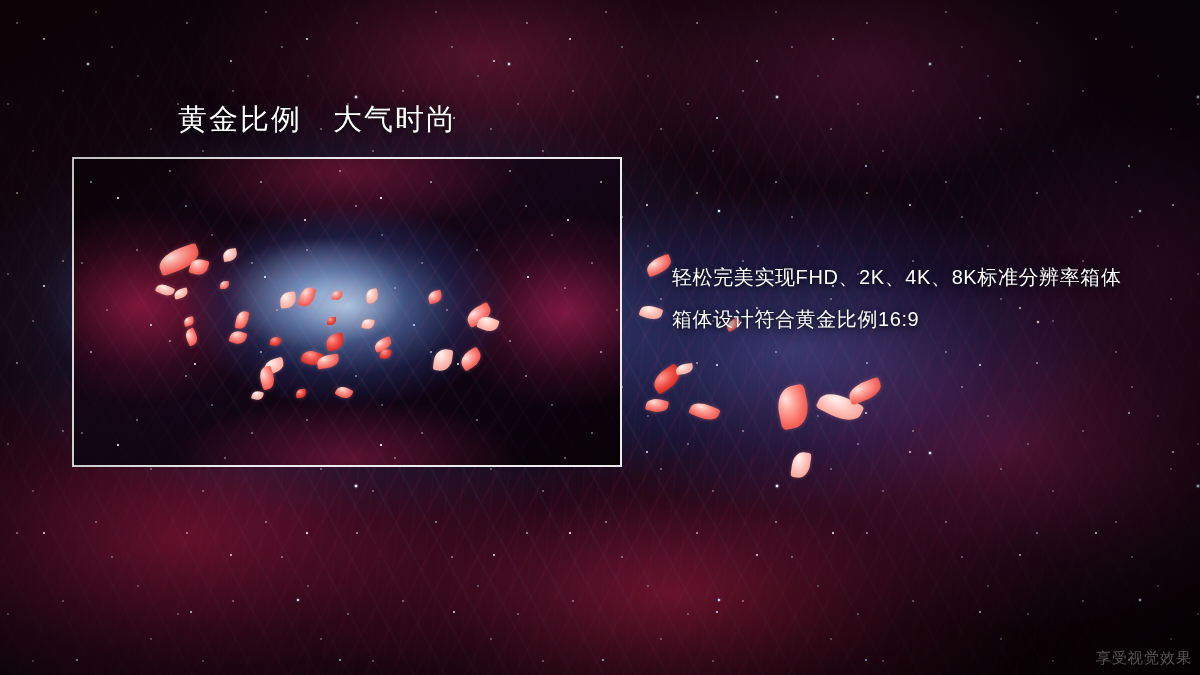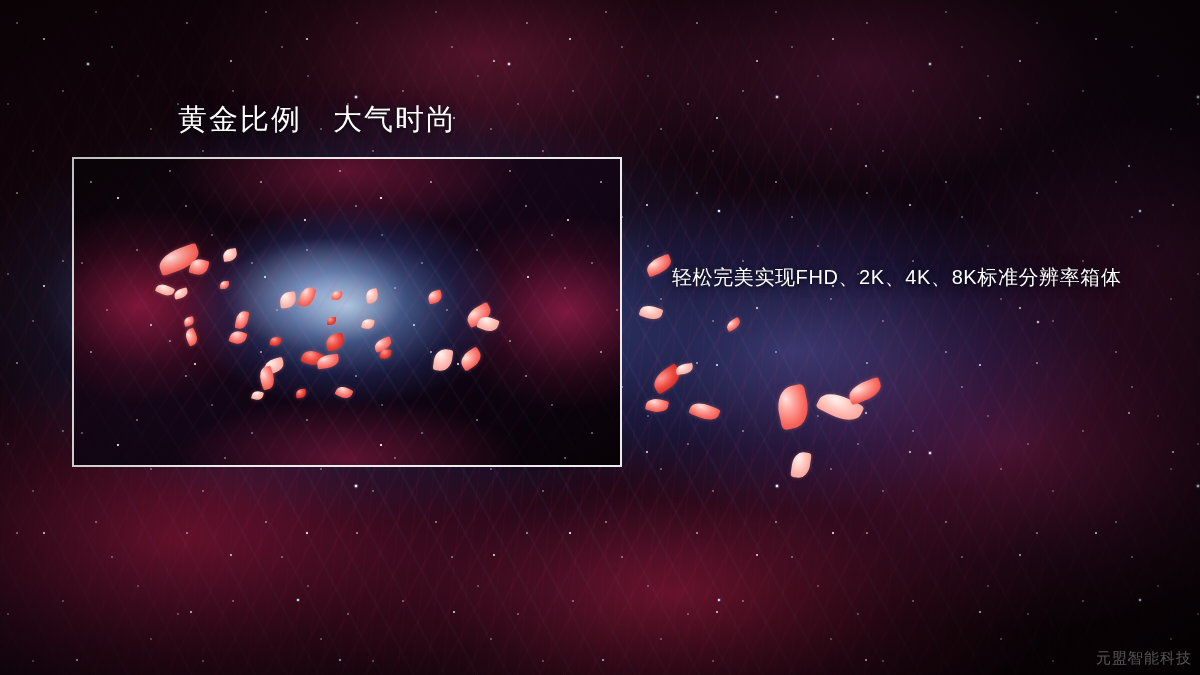--- a/index.html
+++ b/index.html
@@ -250,17 +250,18 @@
     <div class="petal" style="left:110px; top:158px; width:10px; height:9px; transform:rotate(-12deg);"></div>
     <div class="petal pale" style="left:178px; top:232px; width:11px; height:9px; transform:rotate(16deg);"></div>
   </div>
 
   <div class="vignette"></div>
 
   <div class="slide-title">黄金比例　大气时尚</div>
 
   <div class="body-text">
     <div class="body-line">轻松完美实现FHD、2K、4K、8K标准分辨率箱体</div>
+    <div class="body-line">箱体设计符合黄金比例16:9</div>
   </div>
 
-  <div class="watermark">元盟智能科技</div>
+  <div class="watermark">享受视觉效果</div>
 
 </div>
 
 </body></html>

